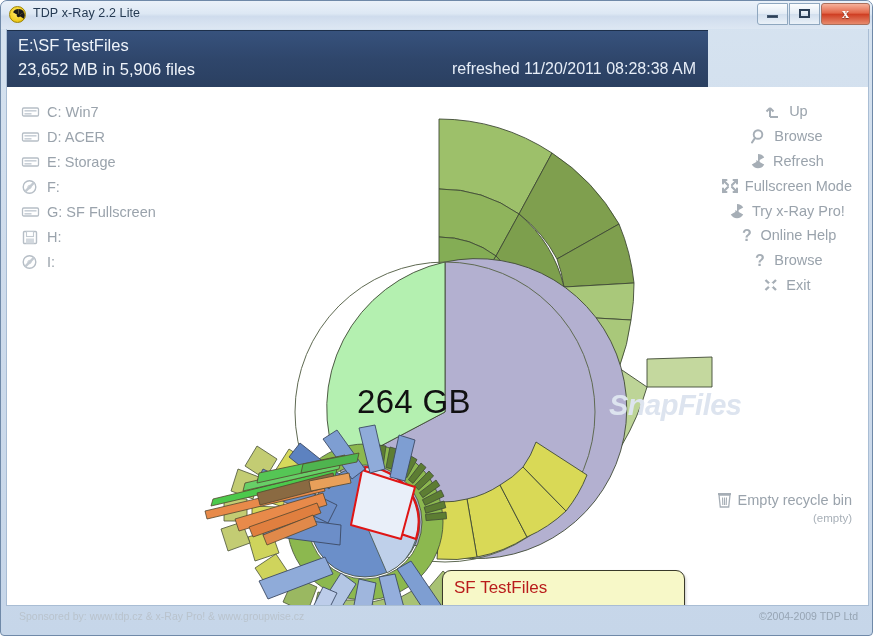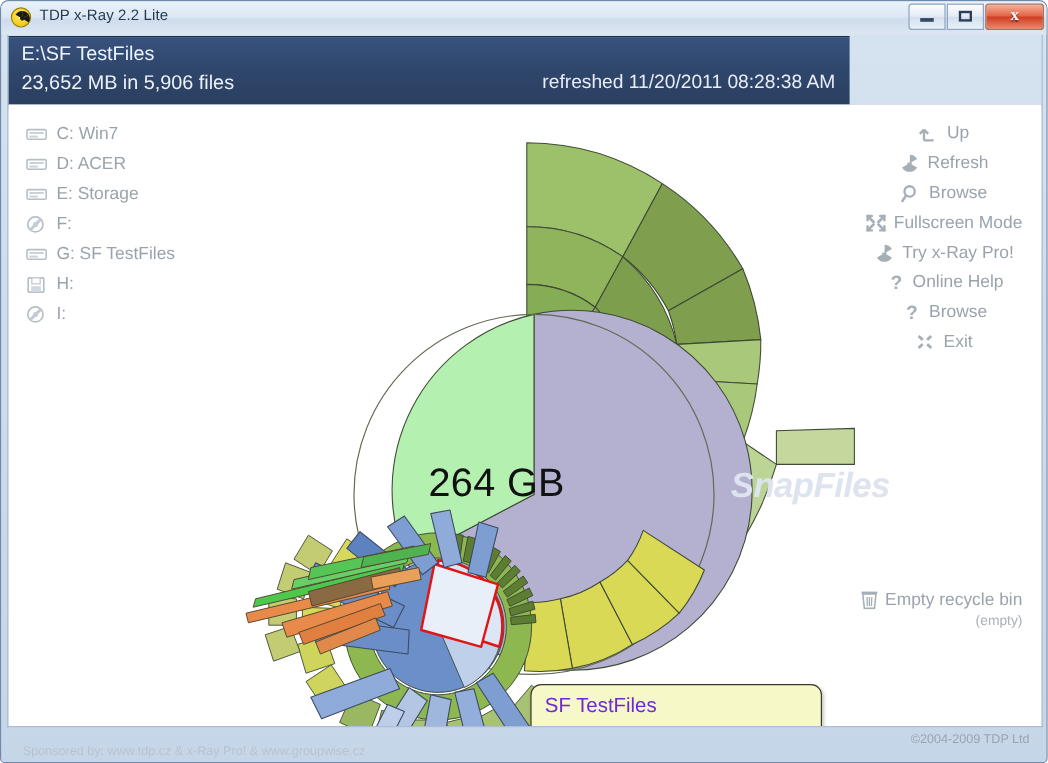--- a/index.html
+++ b/index.html
@@ -151,30 +151,30 @@
   .tooltip {
     position:absolute; left: 435px; top: 483px;
     width: 243px; height: 87px;
     box-sizing: border-box;
     background: #f7f8c8;
     border: 1.6px solid #3a3a2a;
     border-radius: 9px;
     box-shadow: 1px 2px 3px rgba(0,0,0,.22);
     padding: 7px 0 0 11px;
   }
-  .tt-title { font-size: 17px; color:#6d28d9; margin-bottom:12px; }
+  .tt-title { font-size: 17px; color:#b91c1c; margin-bottom:12px; }
   .tt-size  { font-size: 17px; color:#1c1c1c; margin-bottom:3px; }
 
   
   .footer {
     position:absolute; left: 6px; top: 604px;
     width: 861px; height: 26px;
   }
   .footer-left {
-    position:absolute; left: 12px; top: 15px;
+    position:absolute; left: 12px; top: 5px;
     font-size: 10.5px; color: #b9c3cd; white-space:nowrap;
   }
   .footer-right {
     position:absolute; right: 10px; top: 5px;
     font-size: 10.5px; color: #97a5b4; white-space:nowrap;
   }
   .frame-inner-line {
     position:absolute; left:5px; top:28px; width:863px; height:577px;
     border: 1px solid #a9bdd4; border-top: none;
     box-sizing:border-box; pointer-events:none;
@@ -411,21 +411,21 @@
       </div>
 
       <div class="drive-row">
         <span class="drive-ico">
           <svg width="19" height="16" viewBox="0 0 19 16">
             <rect x="1.5" y="4" width="16" height="8" rx="1.2" fill="#ffffff" stroke="#b6bec6" stroke-width="1.3"></rect>
             <rect x="3.5" y="6" width="12" height="1.6" fill="#c9d0d7"></rect>
             <rect x="3.5" y="9" width="7" height="1.6" fill="#c9d0d7"></rect>
           </svg>
         </span>
-        <span class="drive-label">G: SF TestFiles</span>
+        <span class="drive-label">G: SF Fullscreen</span>
       </div>
 
       <div class="drive-row">
         <span class="drive-ico">
           <svg width="19" height="16" viewBox="0 0 19 16">
             <rect x="2.5" y="2.5" width="13" height="12" rx="1" fill="#ffffff" stroke="#b6bec6" stroke-width="1.4"></rect>
             <rect x="5.5" y="2.5" width="7" height="5" fill="#ffffff" stroke="#c3cad1" stroke-width="1.1"></rect>
             <rect x="5" y="9.5" width="8" height="5" fill="#d2d8de"></rect>
           </svg>
         </span>
@@ -446,42 +446,42 @@
 
     <div class="actions">
 
       <div class="action-row">
         <span class="action-ico">
           <svg width="18" height="16" viewBox="0 0 18 16">
             <path d="M5 14 L5 5 M5 5 L1.5 8.5 M5 5 L8.5 8.5 M5 14 L13 14" stroke="#a6aeb6" stroke-width="2" fill="none" stroke-linecap="butt"></path>
           </svg>
         </span>
         <span class="action-label">Up</span>
+      </div>
+
+      <div class="action-row">
+        <span class="action-ico">
+          <svg width="18" height="16" viewBox="0 0 18 16">
+            <circle cx="8" cy="6.5" r="4.3" fill="none" stroke="#a6aeb6" stroke-width="1.9"></circle>
+            <path d="M5 10 L2 14.5" stroke="#a6aeb6" stroke-width="2.1" stroke-linecap="round"></path>
+          </svg>
+        </span>
+        <span class="action-label">Browse</span>
       </div>
 
       <div class="action-row">
         <span class="action-ico">
           <svg width="18" height="16" viewBox="0 0 20 18">
             <circle cx="10" cy="9" r="2" fill="#a6aeb6"></circle>
             <path d="M10 9 L10 1 A8 8 0 0 1 17 5 Z" fill="#a6aeb6"></path>
             <path d="M10 9 L17 13 A8 8 0 0 1 3 13 Z" fill="#a6aeb6"></path>
             <path d="M10 9 L3 5 A8 8 0 0 1 10 1 Z" fill="#ffffff"></path>
           </svg>
         </span>
         <span class="action-label">Refresh</span>
-      </div>
-
-      <div class="action-row">
-        <span class="action-ico">
-          <svg width="18" height="16" viewBox="0 0 18 16">
-            <circle cx="8" cy="6.5" r="4.3" fill="none" stroke="#a6aeb6" stroke-width="1.9"></circle>
-            <path d="M5 10 L2 14.5" stroke="#a6aeb6" stroke-width="2.1" stroke-linecap="round"></path>
-          </svg>
-        </span>
-        <span class="action-label">Browse</span>
       </div>
 
       <div class="action-row">
         <span class="action-ico">
           <svg width="18" height="16" viewBox="0 0 18 16">
             <path d="M2 2 L7 7 M11 9 L16 14 M16 2 L11 7 M7 9 L2 14" stroke="#a6aeb6" stroke-width="2.2" stroke-linecap="round"></path>
             <path d="M2 2 L2 5.5 M2 2 L5.5 2 M16 14 L16 10.5 M16 14 L12.5 14 M16 2 L12.5 2 M16 2 L16 5.5 M2 14 L5.5 14 M2 14 L2 10.5" stroke="#a6aeb6" stroke-width="2" stroke-linecap="round"></path>
           </svg>
         </span>
         <span class="action-label">Fullscreen Mode</span>

